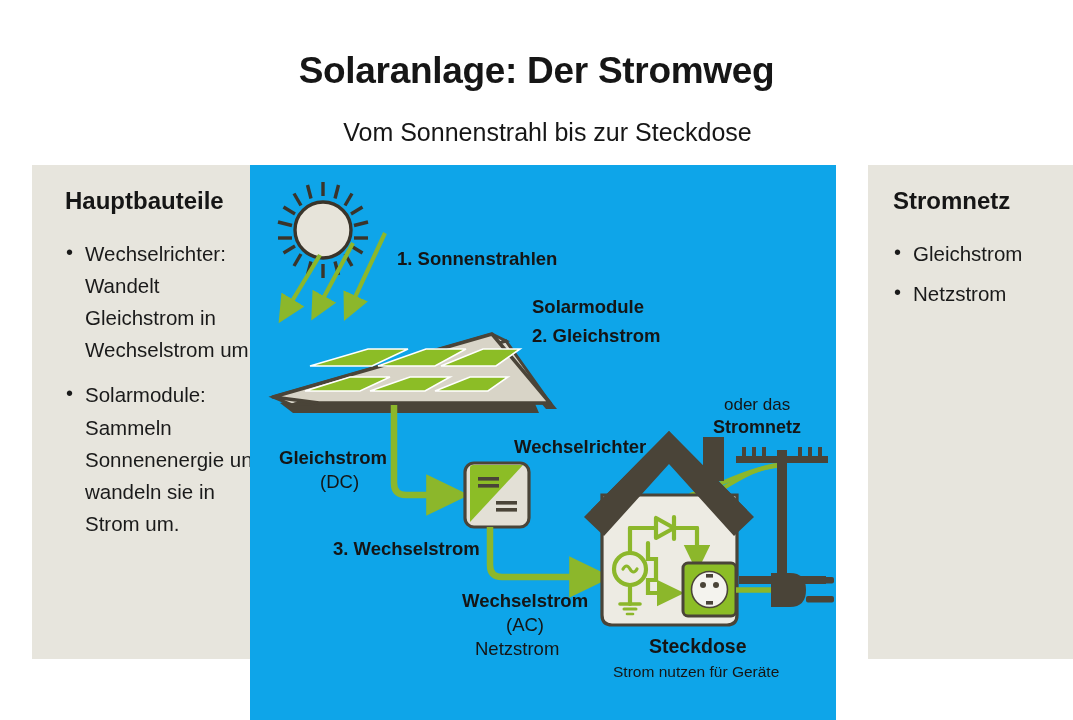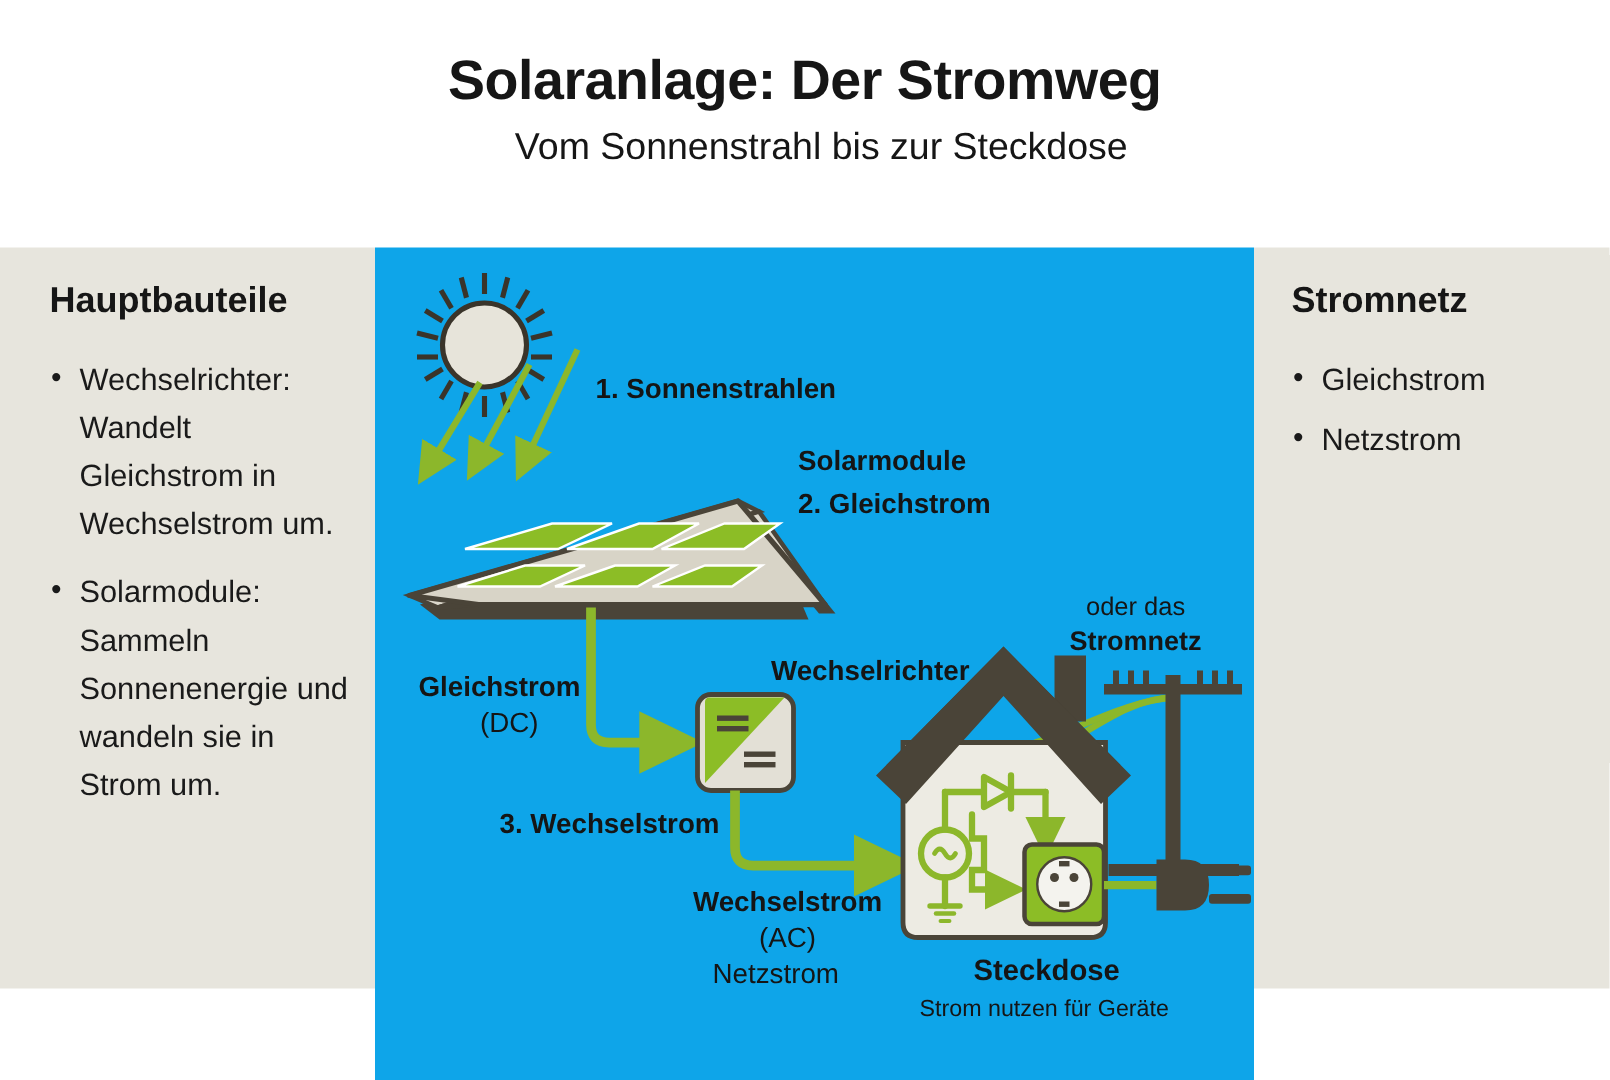--- a/index.html
+++ b/index.html
@@ -19,21 +19,21 @@
   
   #header {
     position: absolute;
     left: 0; top: 0;
     width: 1073px;
     height: 165px;
     background: #ffffff;
     text-align: center;
   }
   #title {
-    margin: 0;
+    margin: 17px;
     padding-top: 33px;
     font-size: 37px;
     font-weight: bold;
     letter-spacing: -0.3px;
     color: #161616;
     line-height: 1.15;
   }
   #subtitle {
     margin: 0;
     padding-top: 8px;
@@ -43,20 +43,21 @@
     padding-left: 22px;
   }
 
   
   .side-panel {
     position: absolute;
     top: 165px;
     height: 494px;
     background: #e7e5dd;
     box-sizing: border-box;
+    margin-left: 32px;
   }
   #panel-left {
     left: 0;
     width: 250px;
     padding: 22px 18px 0 33px;
   }
   #panel-right {
     left: 836px;
     width: 237px;
     padding: 22px 18px 0 25px;

